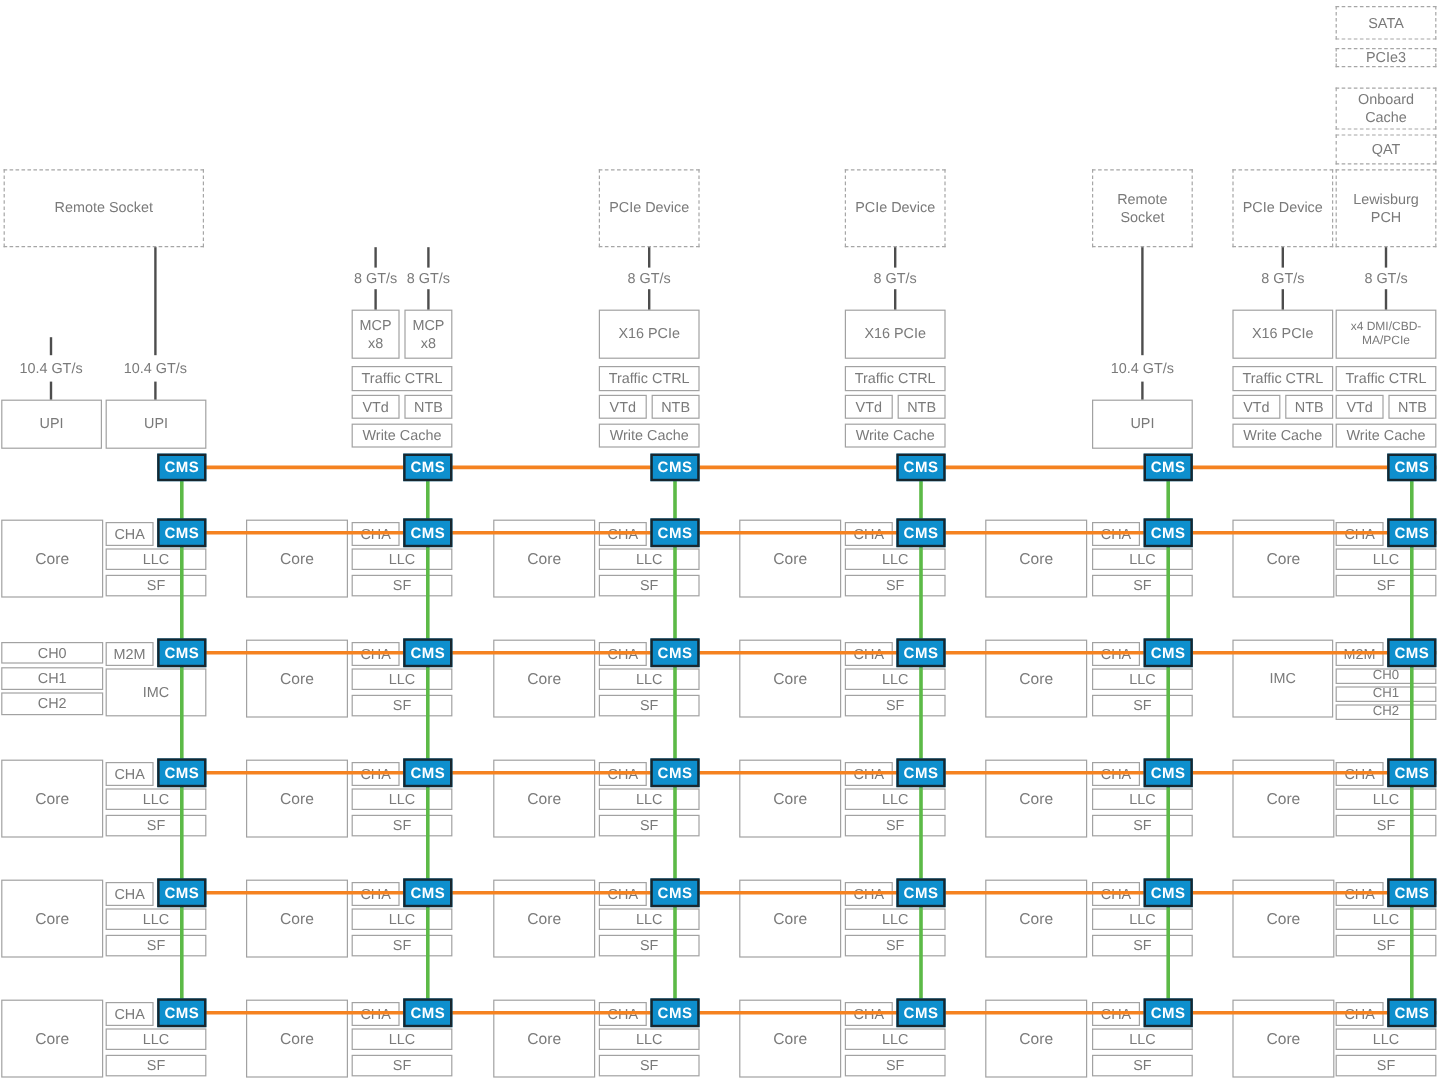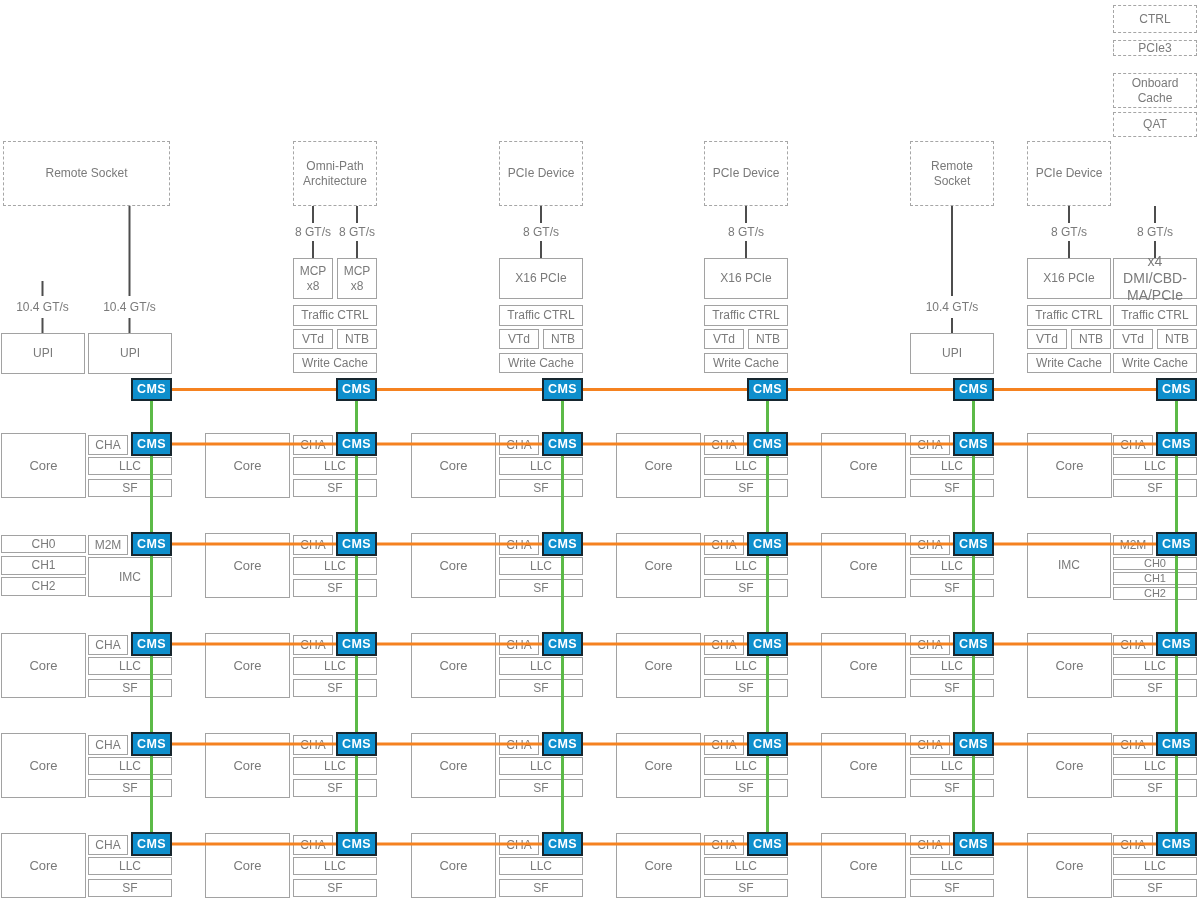--- a/index.html
+++ b/index.html
@@ -5,21 +5,21 @@
   html,body{margin:0;padding:0;background:#fff;}
   #stage{position:relative;width:1200px;height:899px;background:#fff;overflow:hidden;
          font-family:"Liberation Sans","DejaVu Sans",sans-serif;}
   .b{position:absolute;box-sizing:border-box;display:flex;align-items:center;justify-content:center;
      text-align:center;border:1.5px solid #A2A2A2;background:#fff;color:#7a7a7a;font-size:12px;
      line-height:1.2;z-index:10;}
   .dashed{border:1.5px dashed #A6A6A6;}
   .cms{background:#0E8FCD;border:2px solid #17272F;color:#fff;font-weight:700;font-size:12.5px;
        letter-spacing:.4px;z-index:30;}
   .core{font-size:13px;}
-  .small{font-size:14px;padding:0 3px;}
+  .small{font-size:10px;padding:0 3px;}
   .tiny{font-size:11px;line-height:1;}
   .pad{padding:0 14px;}
   .lbl{position:absolute;display:flex;align-items:center;justify-content:center;color:#7a7a7a;
        font-size:12px;z-index:10;text-align:center;}
   svg.mesh{position:absolute;left:0;top:0;z-index:20;pointer-events:none;}
 </style>
 </head>
 <body>
 
 <div id="stage">
@@ -48,30 +48,30 @@
       <line x1="767.5" y1="389.5" x2="767.5" y2="844" stroke="#5CBA47" stroke-width="3"></line>
       <line x1="973.5" y1="389.5" x2="973.5" y2="844" stroke="#5CBA47" stroke-width="3"></line>
       <line x1="1176.5" y1="389.5" x2="1176.5" y2="844" stroke="#5CBA47" stroke-width="3"></line>
       <line x1="151.5" y1="389.5" x2="1197" y2="389.5" stroke="#F58220" stroke-width="3"></line>
       <line x1="151.5" y1="444" x2="1197" y2="444" stroke="#F58220" stroke-width="3"></line>
       <line x1="151.5" y1="544" x2="1197" y2="544" stroke="#F58220" stroke-width="3"></line>
       <line x1="151.5" y1="644" x2="1197" y2="644" stroke="#F58220" stroke-width="3"></line>
       <line x1="151.5" y1="744" x2="1197" y2="744" stroke="#F58220" stroke-width="3"></line>
       <line x1="151.5" y1="844" x2="1197" y2="844" stroke="#F58220" stroke-width="3"></line>
     </svg>
-    <div class="b dashed " style="left: 1113px; top: 5px; width: 84px; height: 28px;">CTRL</div>
+    <div class="b dashed " style="left: 1113px; top: 5px; width: 84px; height: 28px;">SATA</div>
     <div class="b dashed " style="left: 1113px; top: 40px; width: 84px; height: 16px;">PCIe3</div>
     <div class="b dashed pad" style="left: 1113px; top: 73px; width: 84px; height: 35px;">Onboard Cache</div>
     <div class="b dashed " style="left: 1113px; top: 112px; width: 84px; height: 25px;">QAT</div>
     <div class="b dashed " style="left: 3px; top: 141px; width: 167px; height: 65px;">Remote Socket</div>
-    <div class="b dashed " style="left: 293px; top: 141px; width: 84px; height: 65px;">Omni-Path Architecture</div>
     <div class="b dashed " style="left: 499px; top: 141px; width: 84px; height: 65px;">PCIe Device</div>
     <div class="b dashed " style="left: 704px; top: 141px; width: 84px; height: 65px;">PCIe Device</div>
     <div class="b dashed pad" style="left: 910px; top: 141px; width: 84px; height: 65px;">Remote Socket</div>
     <div class="b dashed " style="left: 1027px; top: 141px; width: 84px; height: 65px;">PCIe Device</div>
+    <div class="b dashed pad" style="left: 1113px; top: 141px; width: 84px; height: 65px;">Lewisburg PCH</div>
     <div class="lbl" style="left: 0.5px; top: 298px; width: 84px; height: 18px;">10.4 GT/s</div>
     <div class="lbl" style="left: 87.5px; top: 298px; width: 84px; height: 18px;">10.4 GT/s</div>
     <div class="lbl" style="left: 271px; top: 223px; width: 84px; height: 18px;">8 GT/s</div>
     <div class="lbl" style="left: 315px; top: 223px; width: 84px; height: 18px;">8 GT/s</div>
     <div class="lbl" style="left: 499px; top: 223px; width: 84px; height: 18px;">8 GT/s</div>
     <div class="lbl" style="left: 704px; top: 223px; width: 84px; height: 18px;">8 GT/s</div>
     <div class="lbl" style="left: 910px; top: 298px; width: 84px; height: 18px;">10.4 GT/s</div>
     <div class="lbl" style="left: 1027px; top: 223px; width: 84px; height: 18px;">8 GT/s</div>
     <div class="lbl" style="left: 1113px; top: 223px; width: 84px; height: 18px;">8 GT/s</div>
     <div class="b" style="left: 293px; top: 258px; width: 40px; height: 41px;">MCP x8</div>

